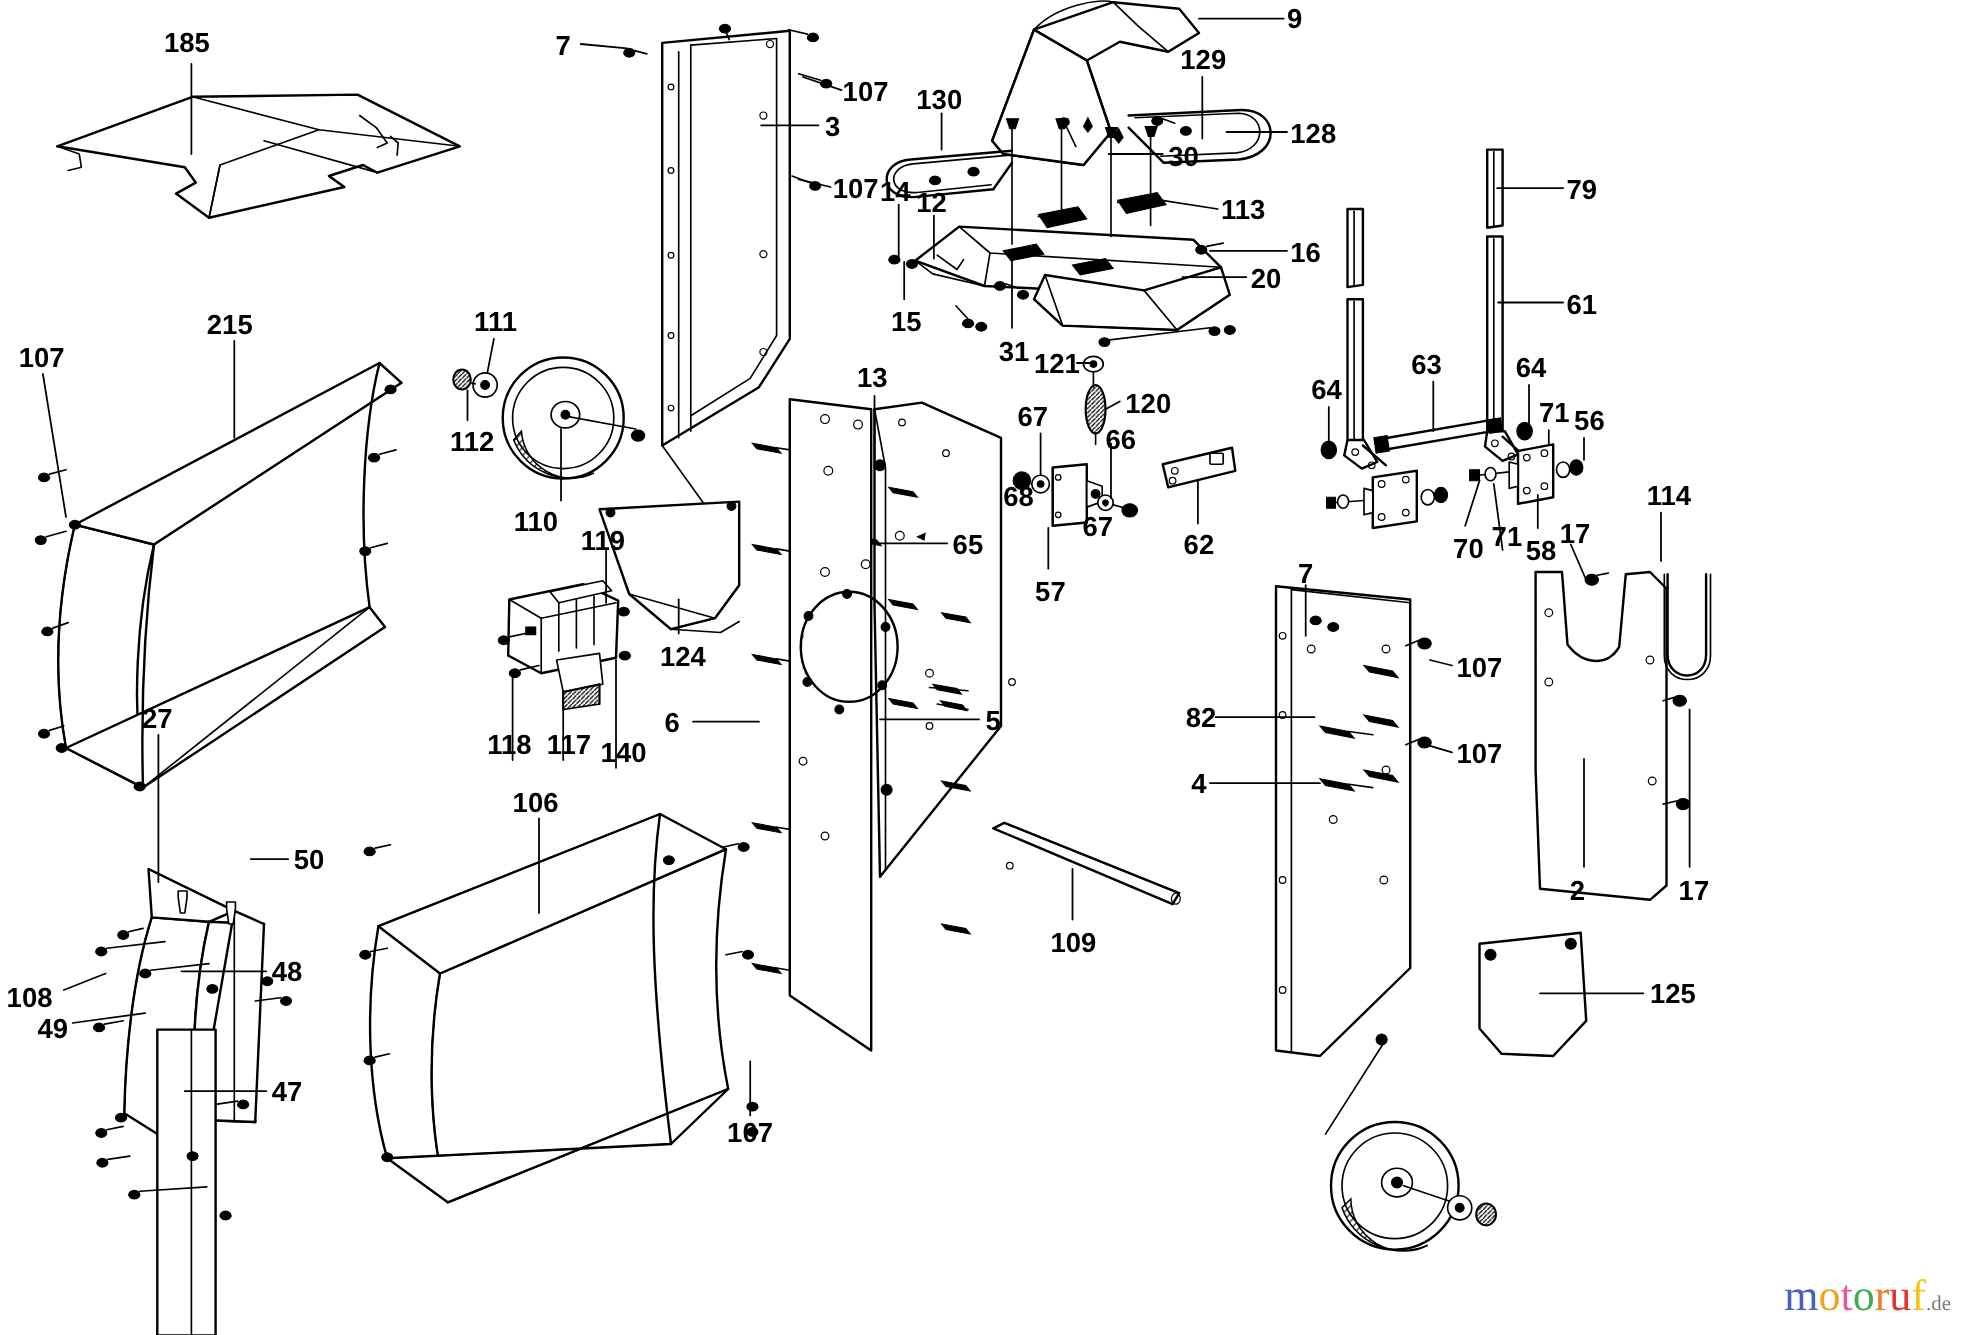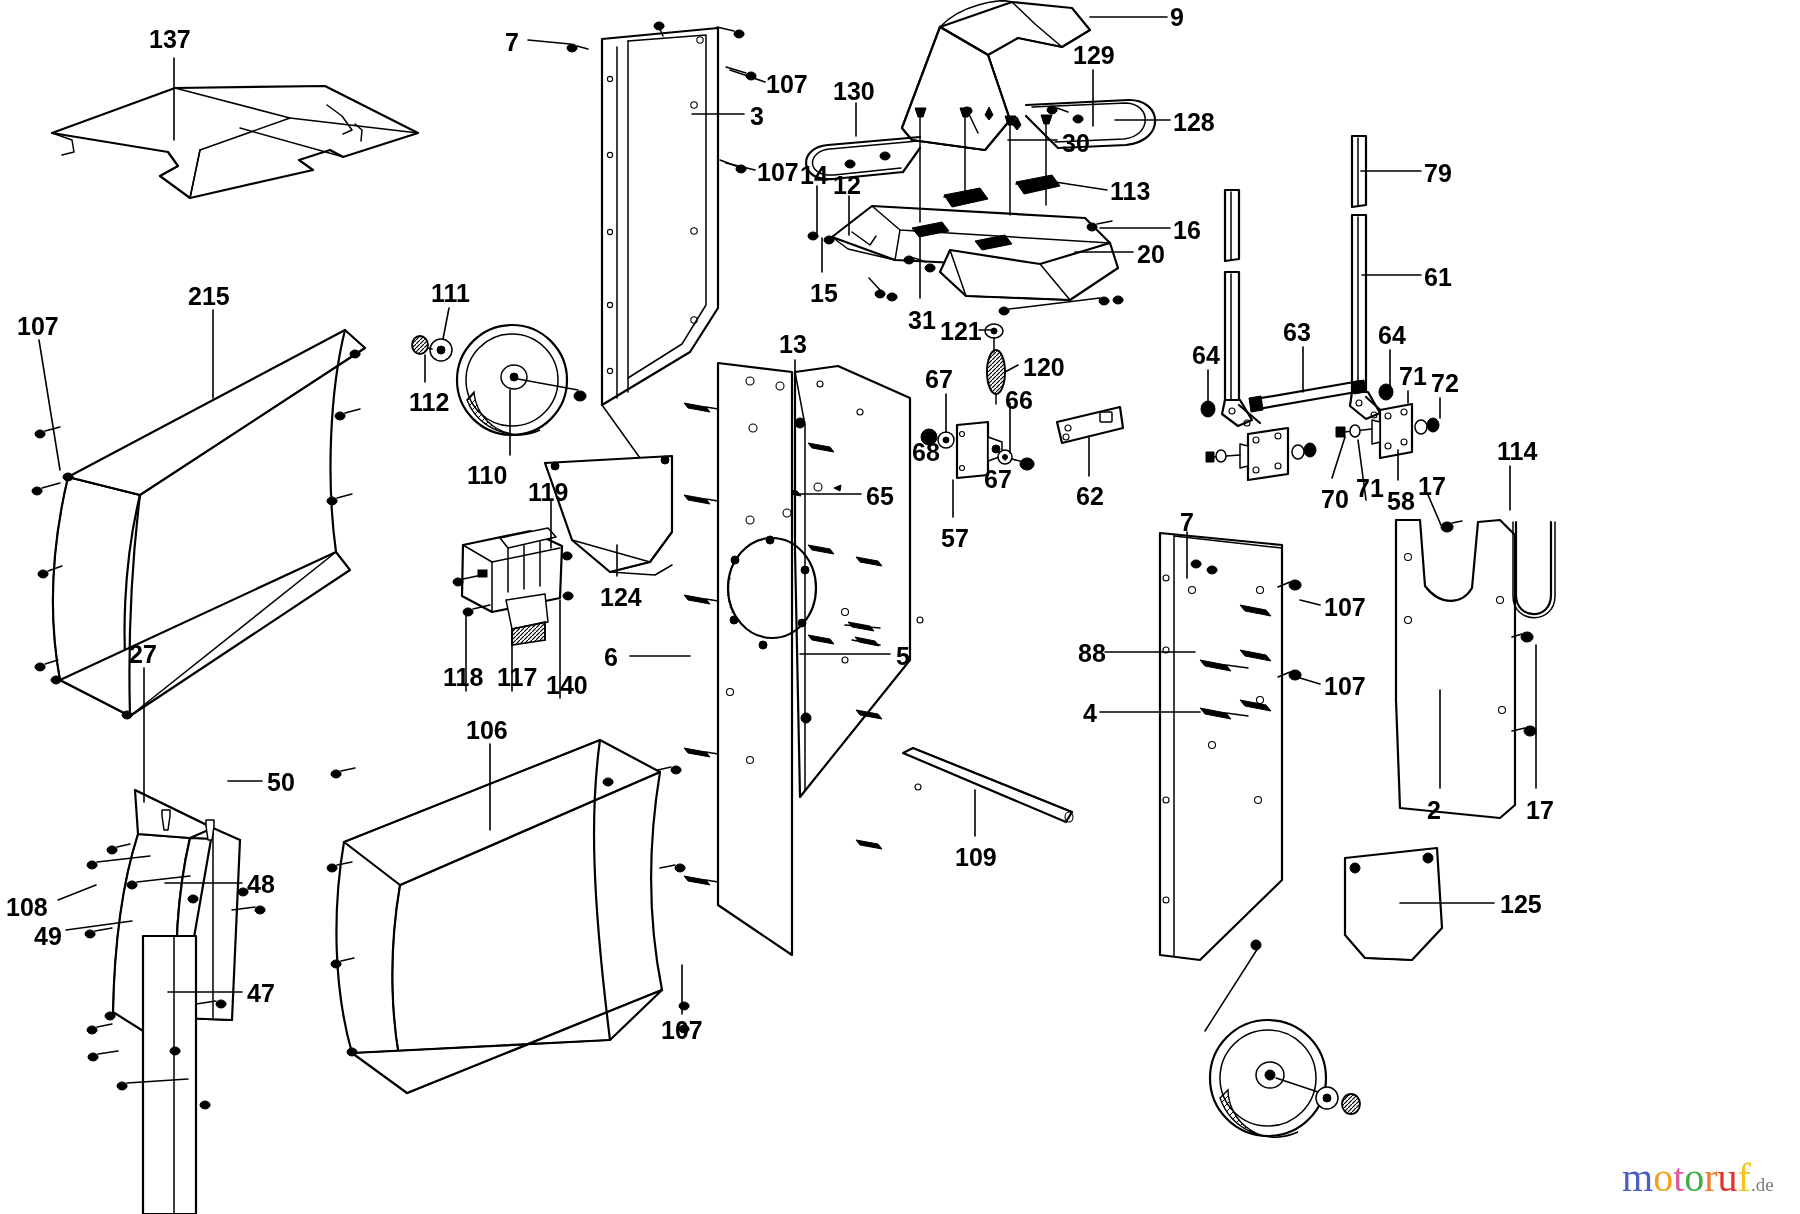--- a/index.html
+++ b/index.html
@@ -602,21 +602,21 @@
       <path d="M975,836 L975,790"></path>
       <path d="M242,883 L165,883"></path>
       <path d="M58,900 L96,885"></path>
       <path d="M1494,903 L1400,903"></path>
       <path d="M66,930 L132,921"></path>
       <path d="M242,992 L168,992"></path>
       <path d="M682,1014 L682,965"></path>
     </g>
   </svg>
 
-  <div class="callout" style="left:149px;top:27px">137</div>
+  <div class="callout" style="left:149px;top:27px">185</div>
   <div class="callout" style="left:505px;top:30px">7</div>
   <div class="callout" style="left:1170px;top:5px">9</div>
   <div class="callout" style="left:1073px;top:43px">129</div>
   <div class="callout" style="left:766px;top:72px">107</div>
   <div class="callout" style="left:833px;top:79px">130</div>
   <div class="callout" style="left:1173px;top:110px">128</div>
   <div class="callout" style="left:750px;top:104px">3</div>
   <div class="callout" style="left:1062px;top:131px">30</div>
   <div class="callout" style="left:757px;top:160px">107</div>
   <div class="callout" style="left:800px;top:163px">14</div>
@@ -632,41 +632,41 @@
   <div class="callout" style="left:908px;top:308px">31</div>
   <div class="callout" style="left:940px;top:319px">121</div>
   <div class="callout" style="left:1283px;top:320px">63</div>
   <div class="callout" style="left:1378px;top:323px">64</div>
   <div class="callout" style="left:17px;top:314px">107</div>
   <div class="callout" style="left:1192px;top:343px">64</div>
   <div class="callout" style="left:779px;top:332px">13</div>
   <div class="callout" style="left:1023px;top:355px">120</div>
   <div class="callout" style="left:409px;top:390px">112</div>
   <div class="callout" style="left:1399px;top:364px">71</div>
-  <div class="callout" style="left:1431px;top:371px">72</div>
+  <div class="callout" style="left:1431px;top:371px">56</div>
   <div class="callout" style="left:925px;top:367px">67</div>
   <div class="callout" style="left:1005px;top:388px">66</div>
   <div class="callout" style="left:912px;top:440px">68</div>
   <div class="callout" style="left:1497px;top:439px">114</div>
   <div class="callout" style="left:467px;top:463px">110</div>
   <div class="callout" style="left:528px;top:480px">119</div>
   <div class="callout" style="left:866px;top:484px">65</div>
   <div class="callout" style="left:984px;top:467px">67</div>
   <div class="callout" style="left:1076px;top:484px">62</div>
   <div class="callout" style="left:1321px;top:487px">70</div>
   <div class="callout" style="left:1356px;top:476px">71</div>
   <div class="callout" style="left:1387px;top:489px">58</div>
   <div class="callout" style="left:1418px;top:474px">17</div>
   <div class="callout" style="left:1180px;top:510px">7</div>
   <div class="callout" style="left:941px;top:526px">57</div>
   <div class="callout" style="left:600px;top:585px">124</div>
   <div class="callout" style="left:1324px;top:595px">107</div>
   <div class="callout" style="left:604px;top:645px">6</div>
   <div class="callout" style="left:896px;top:644px">5</div>
-  <div class="callout" style="left:1078px;top:641px">88</div>
+  <div class="callout" style="left:1078px;top:641px">82</div>
   <div class="callout" style="left:129px;top:642px">27</div>
   <div class="callout" style="left:443px;top:665px">118</div>
   <div class="callout" style="left:497px;top:665px">117</div>
   <div class="callout" style="left:546px;top:673px">140</div>
   <div class="callout" style="left:1324px;top:674px">107</div>
   <div class="callout" style="left:1083px;top:701px">4</div>
   <div class="callout" style="left:466px;top:718px">106</div>
   <div class="callout" style="left:267px;top:770px">50</div>
   <div class="callout" style="left:1427px;top:798px">2</div>
   <div class="callout" style="left:1526px;top:798px">17</div>

